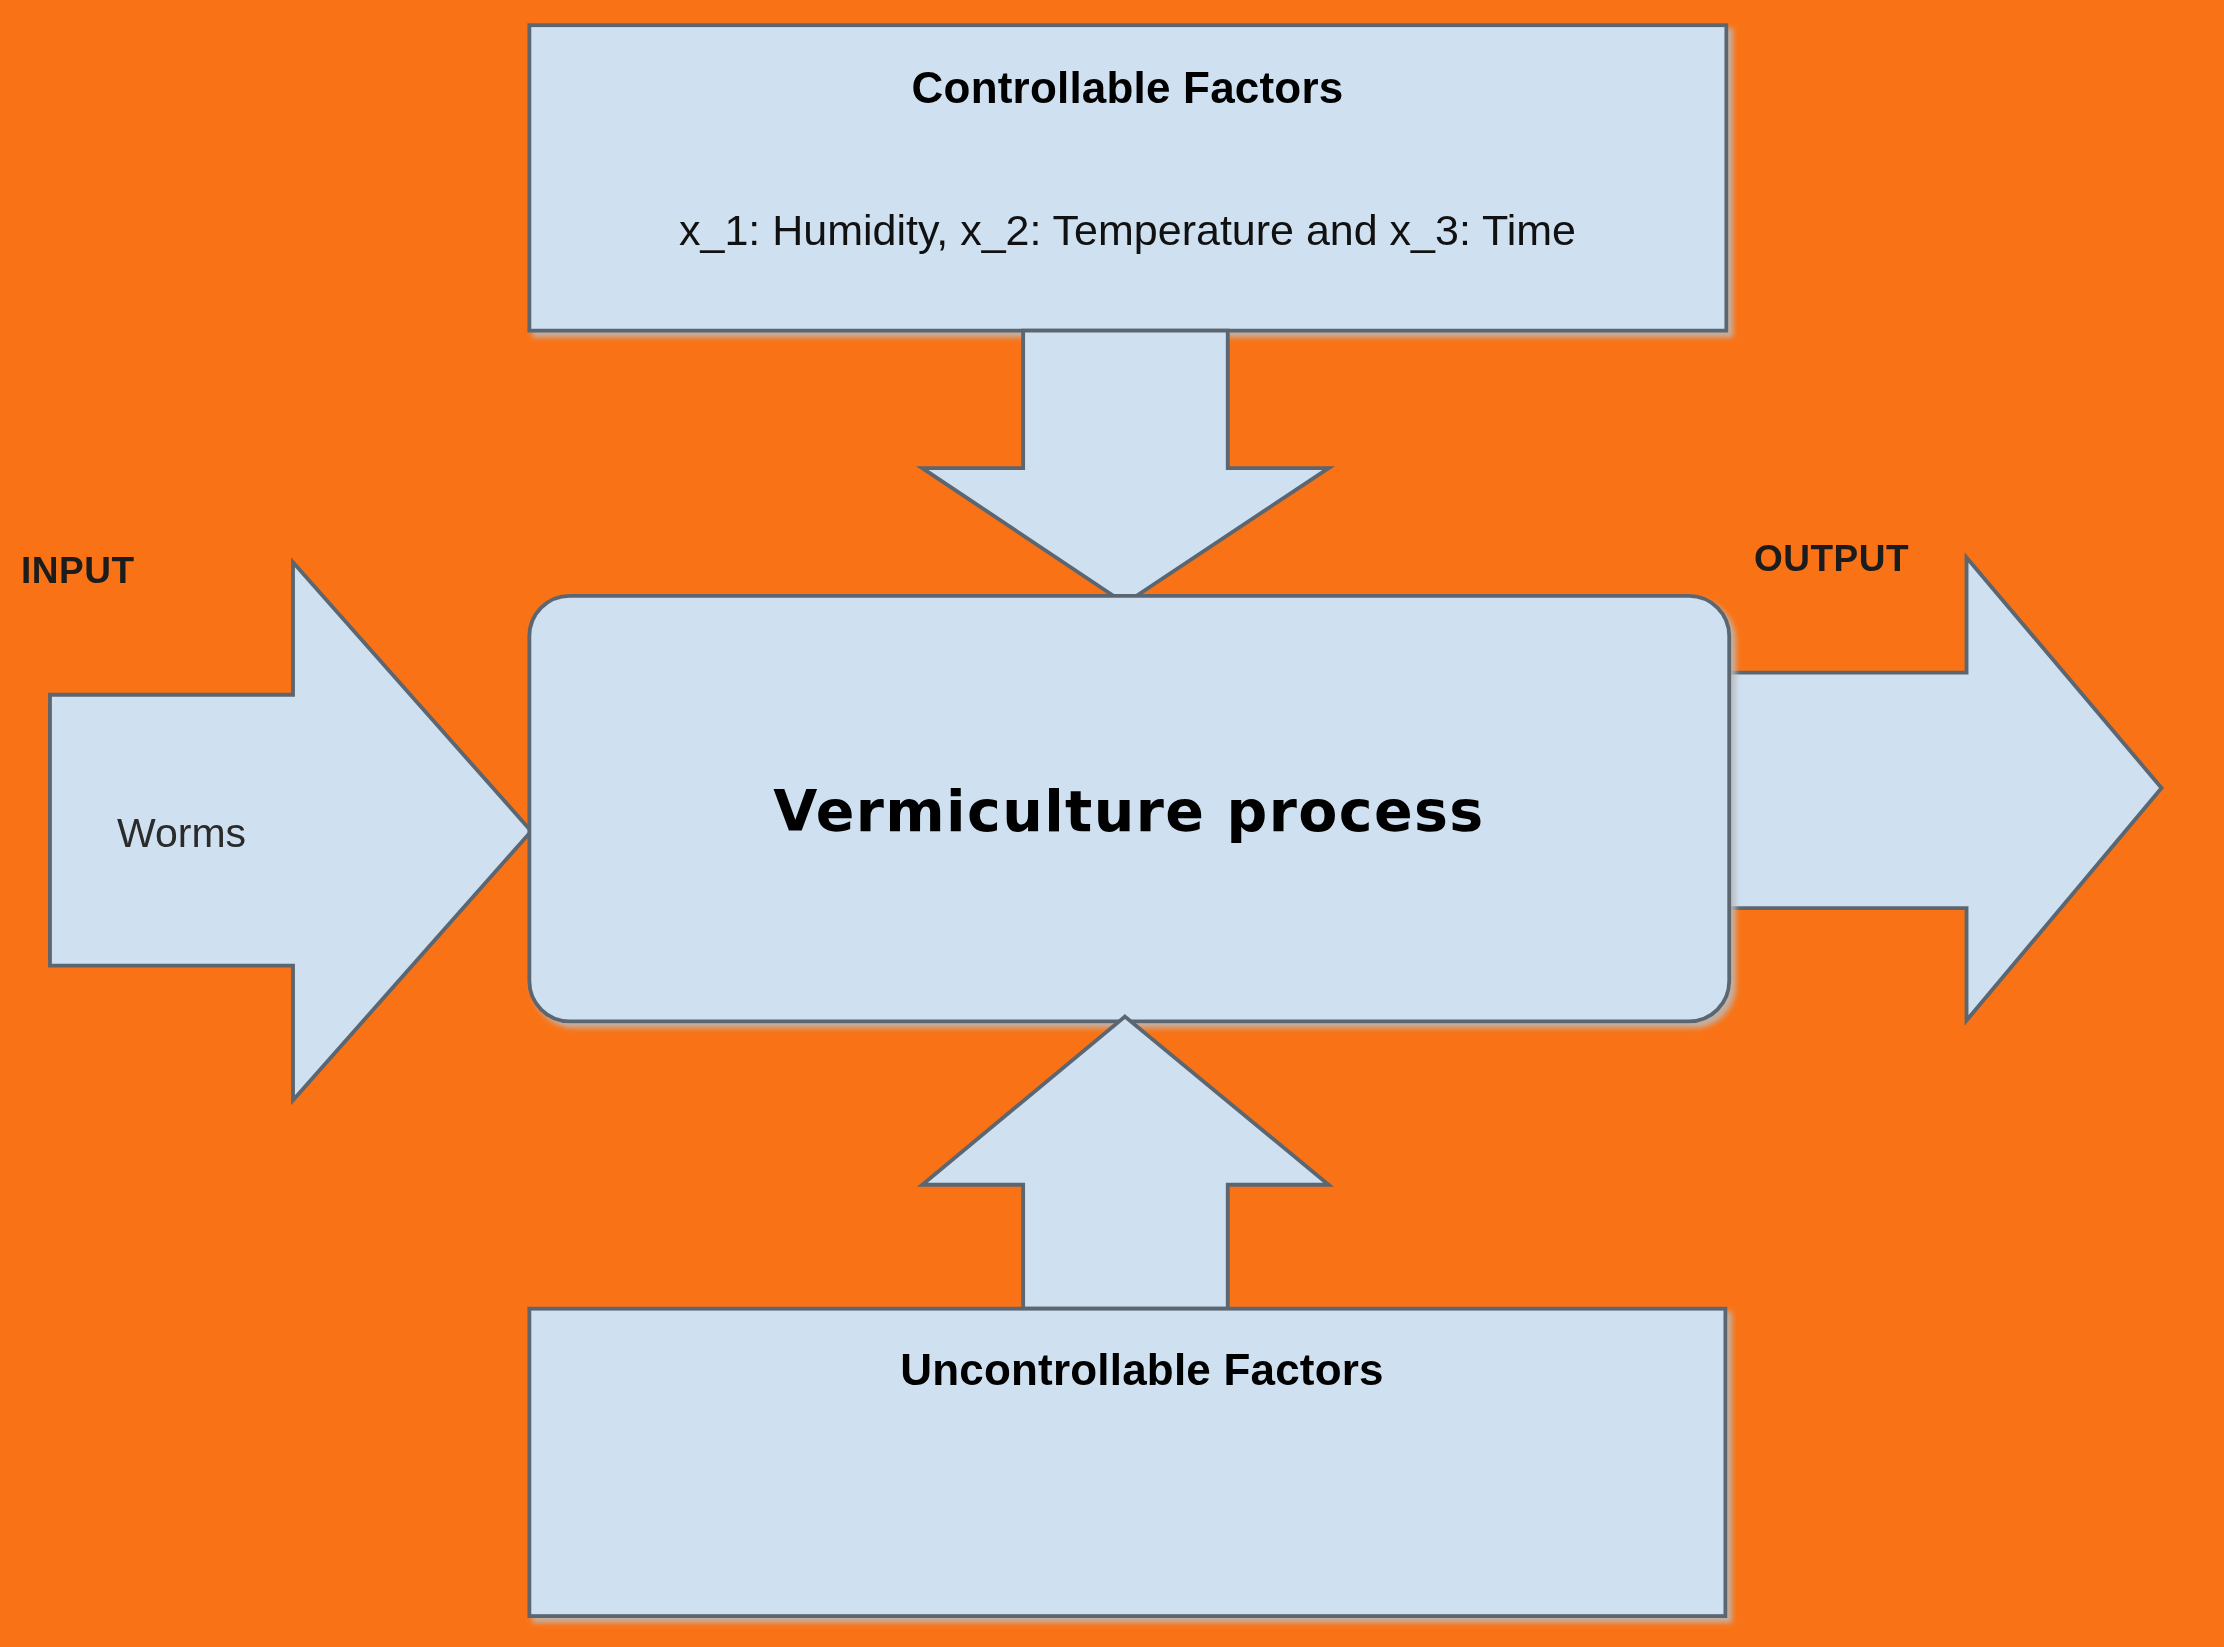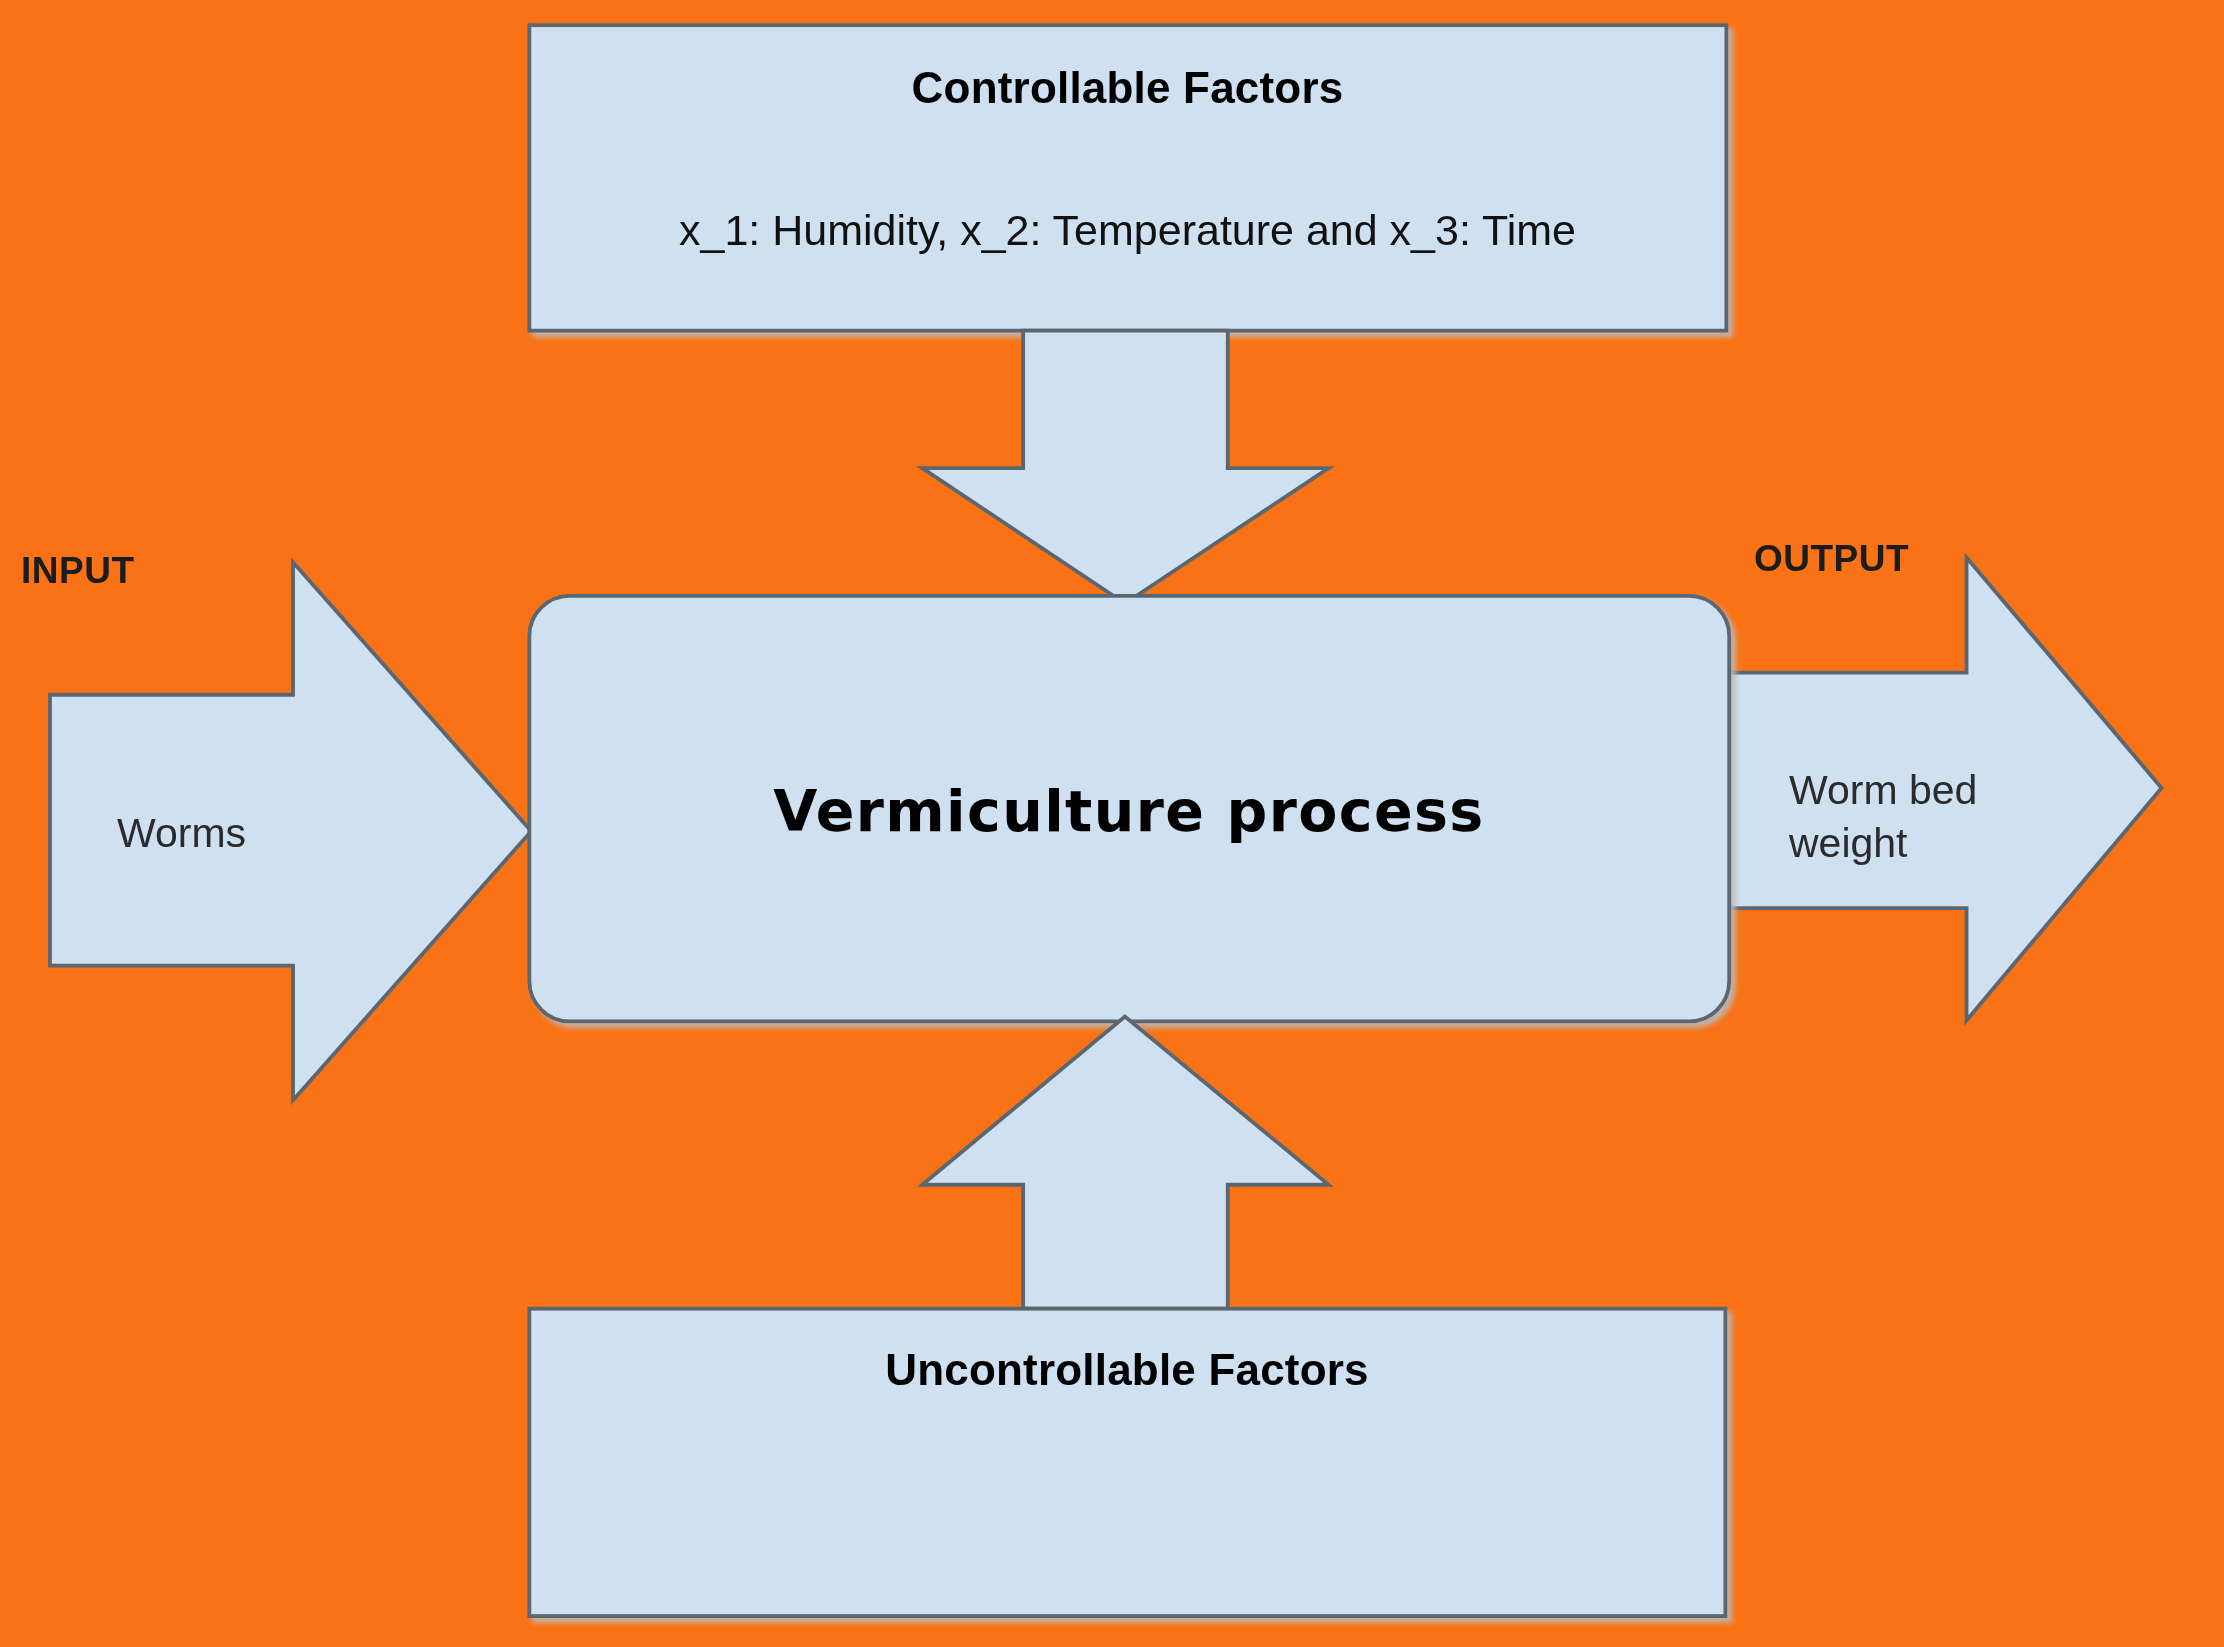--- a/index.html
+++ b/index.html
@@ -106,24 +106,20 @@
   <div class="txt-block box-body" style="left:529px; top:154px; width:1197px;margin-top:47px;">x_1: Humidity,  x_2: Temperature  and x_3: Time</div>
 
   <div class="txt-block process-label" style="left:529px; top:778px; width:1200px;">Vermiculture process</div>
 
   <div class="txt io-caption" style="left:21px; top:548px;">INPUT</div>
 
   <div class="txt arrow-label" style="left:117px; top:807px;">Worms</div>
 
   <div class="txt io-caption" style="left:1754px; top:536px;">OUTPUT</div>
 
-  <div class="arrow-label" style="position:absolute; left:1789px; top:764px;">
-    <div>Worm bed</div>
-    <div>weight</div>
-  </div>
 
-  <div class="txt-block box-title" style="left:529px; top:1345px; width:1196px;">Uncontrollable Factors</div>
+  <div class="txt-block box-title" style="left:529px; top:1345px; width:1196px;padding-left:15px;">Uncontrollable Factors</div>
 
   <div class="txt-block box-body" style="left:529px; top:1460px; width:1196px;">
   </div>
 
 </div>
 
 
 </body></html>

